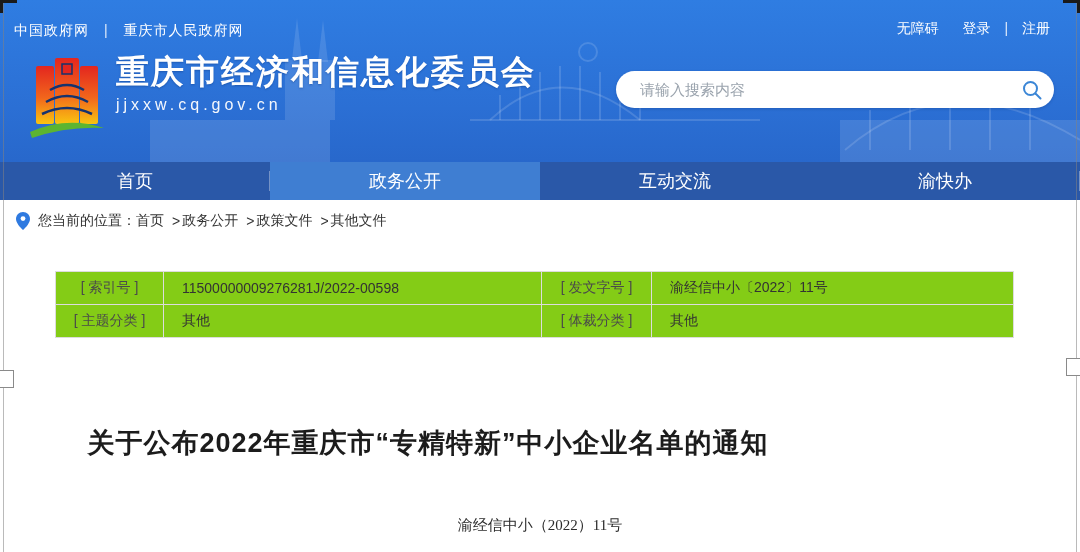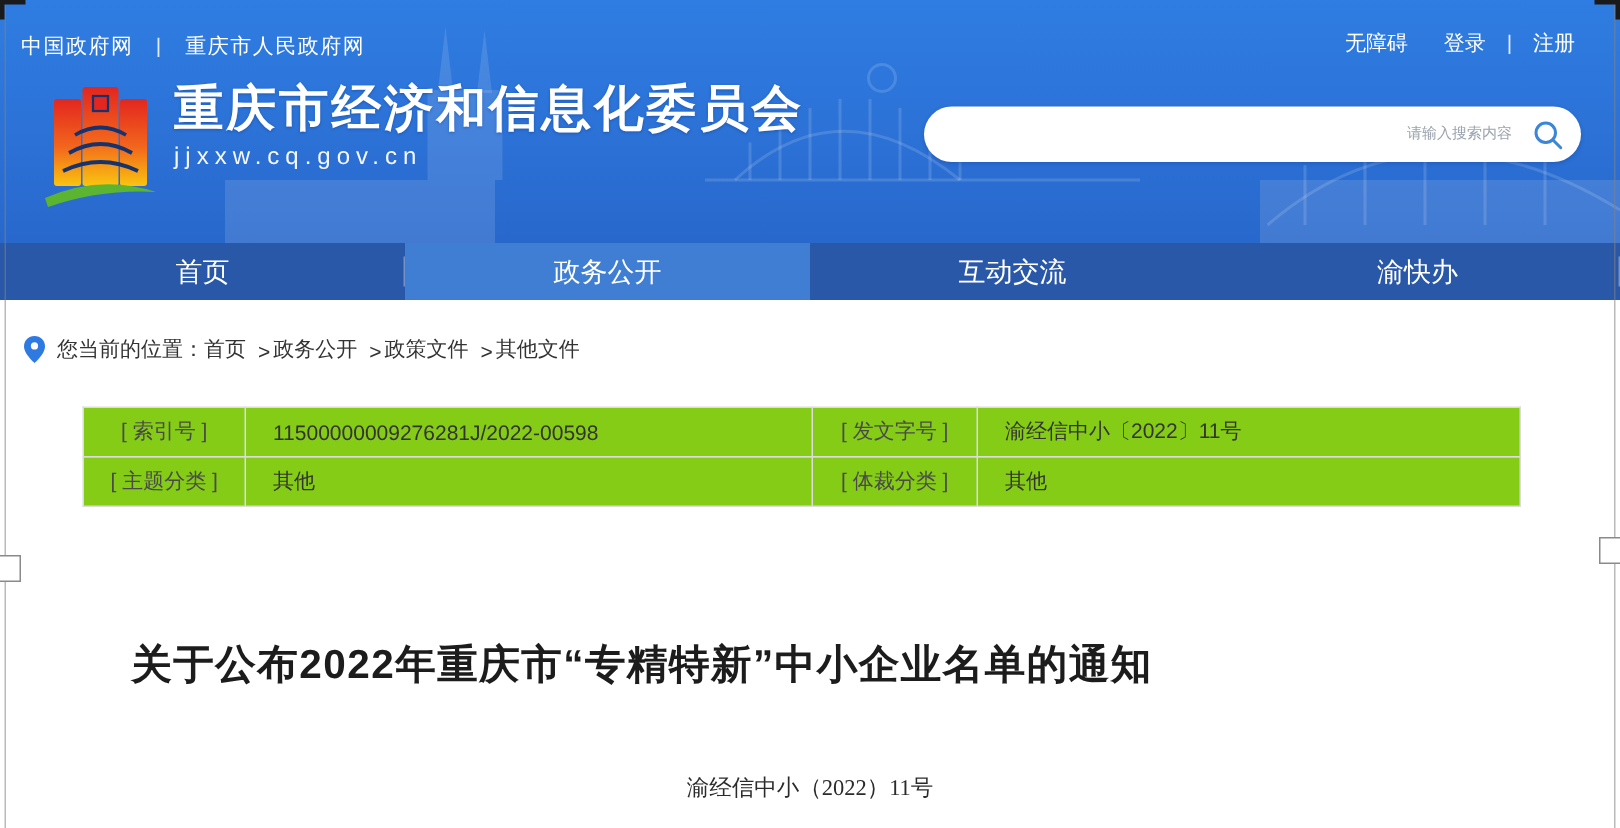--- a/index.html
+++ b/index.html
@@ -12,39 +12,39 @@
   .skyline{position:absolute;left:0;top:0;width:1080px;height:162px;pointer-events:none;}
   .topbar{position:absolute;left:0;top:0;width:100%;height:44px;}
   .topbar .left{position:absolute;left:14px;top:22px;color:#fff;font-size:14px;letter-spacing:1px;}
   .topbar .right{position:absolute;right:30px;top:20px;color:#fff;font-size:14px;}
   .topbar a{color:#fff;text-decoration:none;}
   .topbar .sep{margin:0 10px;opacity:.85;}
   .toplink{cursor:pointer;}
   .brand{position:absolute;left:28px;top:52px;display:flex;align-items:flex-start;}
   .brand-text{margin-left:10px;}
   .site-title{color:#ffffff;font-size:33px;font-weight:bold;letter-spacing:2px;line-height:40px;
-              text-shadow:0 1px 2px rgba(0,40,110,.35);}
+              text-shadow:0 1px 2px rgba(0,40,110,.35);font-family:Liberation Serif, serif;}
   .site-url{color:#ffffff;font-size:16px;letter-spacing:4px;margin-top:4px;opacity:.95;}
   .searchbox{position:absolute;right:26px;top:71px;width:438px;height:37px;background:#ffffff;
              border-radius:19px;display:flex;align-items:center;box-shadow:0 1px 3px rgba(0,40,110,.25);}
   .searchbox input{flex:1;border:none;outline:none;background:transparent;margin-left:22px;
-                   font-size:10px;color:#333;font-family:inherit;text-align:right;}
+                   font-size:15px;color:#333;font-family:inherit;}
   .searchbox input::placeholder{color:#9aa3ad;}
   .search-btn{width:44px;height:37px;display:flex;align-items:center;justify-content:center;cursor:pointer;}
 
   
   .nav{position:absolute;left:0;top:162px;width:1080px;height:38px;background:#2a58a8;display:flex;}
   .nav-item{width:270px;height:38px;line-height:38px;text-align:center;color:#ffffff;font-size:18px;
             cursor:pointer;position:relative;}
   .nav-item.active{background:#3f7ed2;}
   .nav-divider{position:absolute;right:0;top:9px;width:1px;height:20px;background:rgba(255,255,255,.35);}
 
   
   .breadcrumb{position:absolute;left:0;top:200px;width:1080px;height:42px;background:#fff;
-              display:flex;align-items:flex-end;font-size:14px;color:#333;}
+              display:flex;align-items:center;font-size:14px;color:#333;}
   .breadcrumb .pin{margin-left:16px;margin-right:8px;display:flex;align-items:center;}
   .crumb{cursor:pointer;}
   .crumb-sep{margin:0 2px 0 8px;color:#333;}
 
   
   .meta-table{position:absolute;left:55px;top:271px;width:958px;border-collapse:collapse;
               table-layout:fixed;font-size:14px;color:#333;}
   .meta-table td{border:1px solid #dcdcdc;height:32px;padding:0;background:#84cc16;}
   .meta-table td.lbl{text-align:center;color:#4a4a4a;}
   .meta-table td.val{padding-left:18px;color:#333;}

